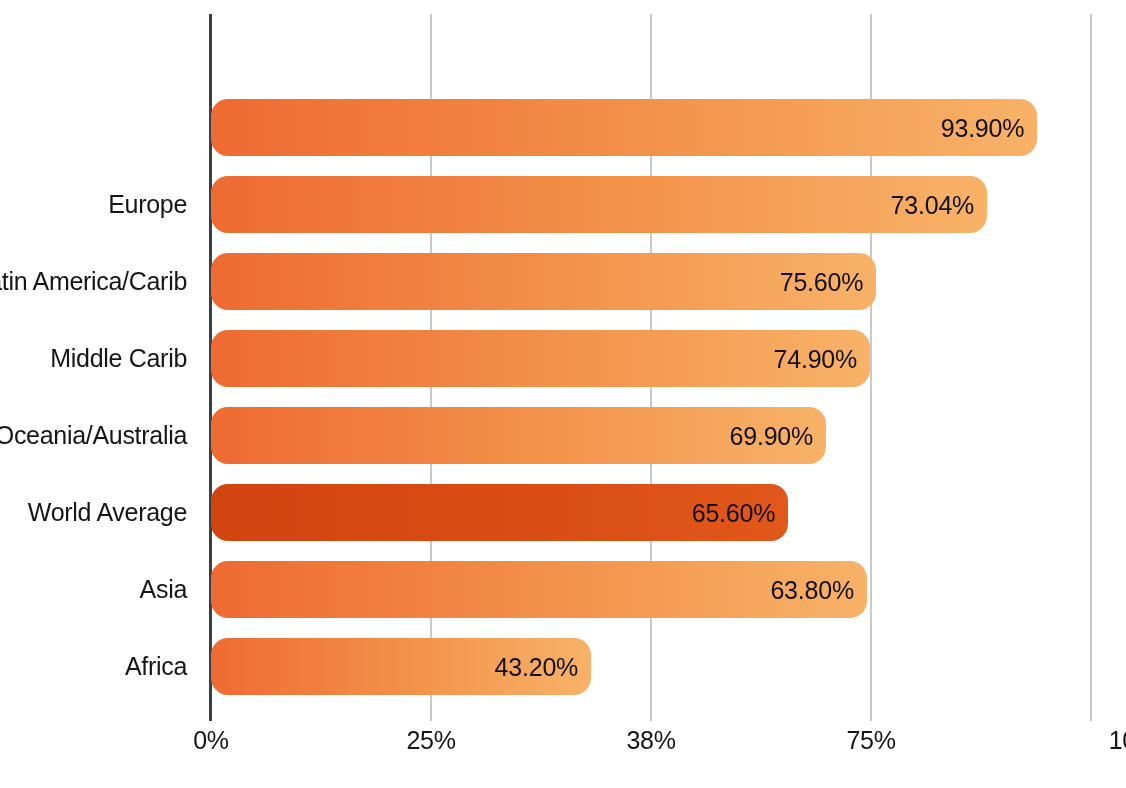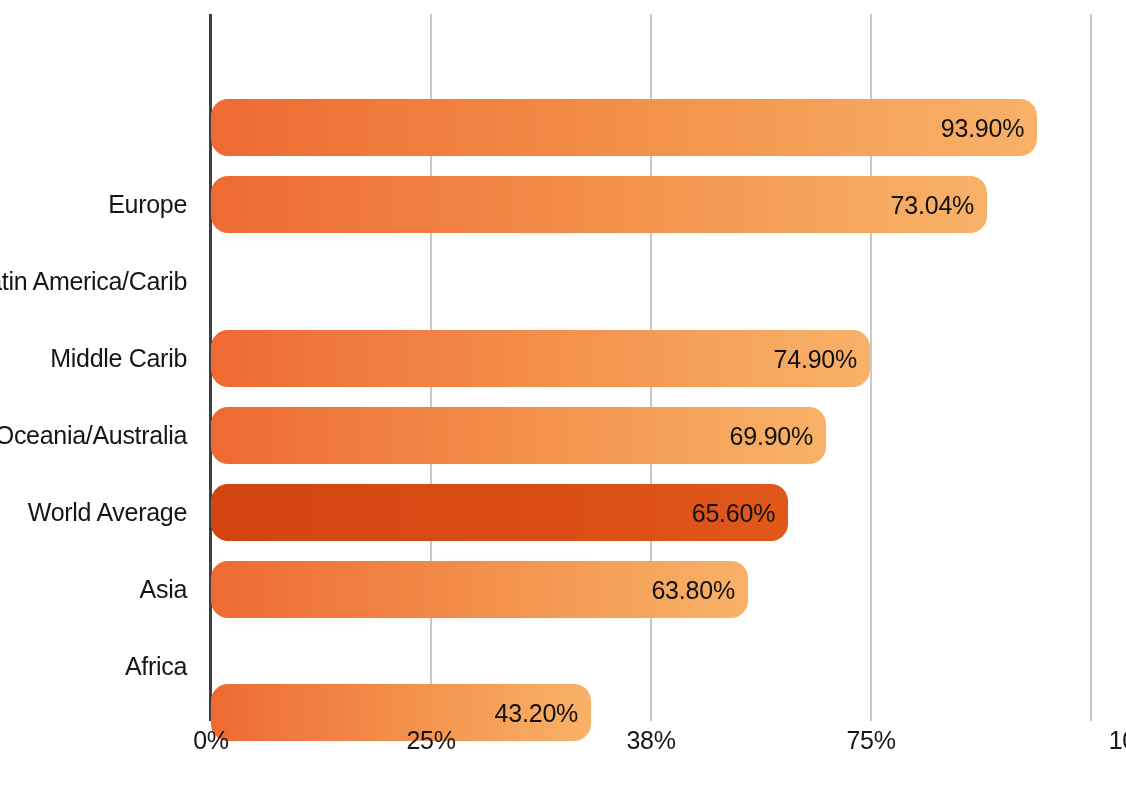--- a/index.html
+++ b/index.html
@@ -148,42 +148,47 @@
         <div class="row" style="top: 75px;">
           <div class="bar" style="width: 826.32px;">
             <span class="bar-value">93.90%</span>
           </div>
         </div>
         <div class="row" style="top: 152px;">
           <div class="bar" style="width: 776.16px;">
             <span class="bar-value">73.04%</span>
           </div>
         </div>
+        <div class="row" style="top: 229px;">
+          <div class="bar" style="width: 665.28px;">
+            <span class="bar-value">75.60%</span>
+          </div>
+        </div>
         <div class="row" style="top: 306px;">
           <div class="bar" style="width: 659.12px;">
             <span class="bar-value">74.90%</span>
           </div>
         </div>
         <div class="row" style="top: 383px;">
           <div class="bar" style="width: 615.12px;">
             <span class="bar-value">69.90%</span>
           </div>
         </div>
         <div class="row" style="top: 460px;">
           <div class="bar highlight" style="width: 577.28px;">
             <span class="bar-value">65.60%</span>
           </div>
         </div>
         <div class="row" style="top: 537px;">
-          <div class="bar" style="width: 537px; padding-left: 20px;">
+          <div class="bar" style="width: 656px; padding-left: 20px;">
             <span class="bar-value">63.80%</span>
           </div>
         </div>
         <div class="row" style="top: 614px;">
-          <div class="bar" style="width: 380.16px; margin-top: 46px;">
+          <div class="bar" style="width: 380.16px;">
             <span class="bar-value">43.20%</span>
           </div>
         </div>
       </div>
   </div>
 
   <div class="tick-labels">
       <div class="tick-label" style="left: 211px;">0%</div>
       <div class="tick-label" style="left: 431px;">25%</div>
       <div class="tick-label" style="left: 651px;">38%</div>

